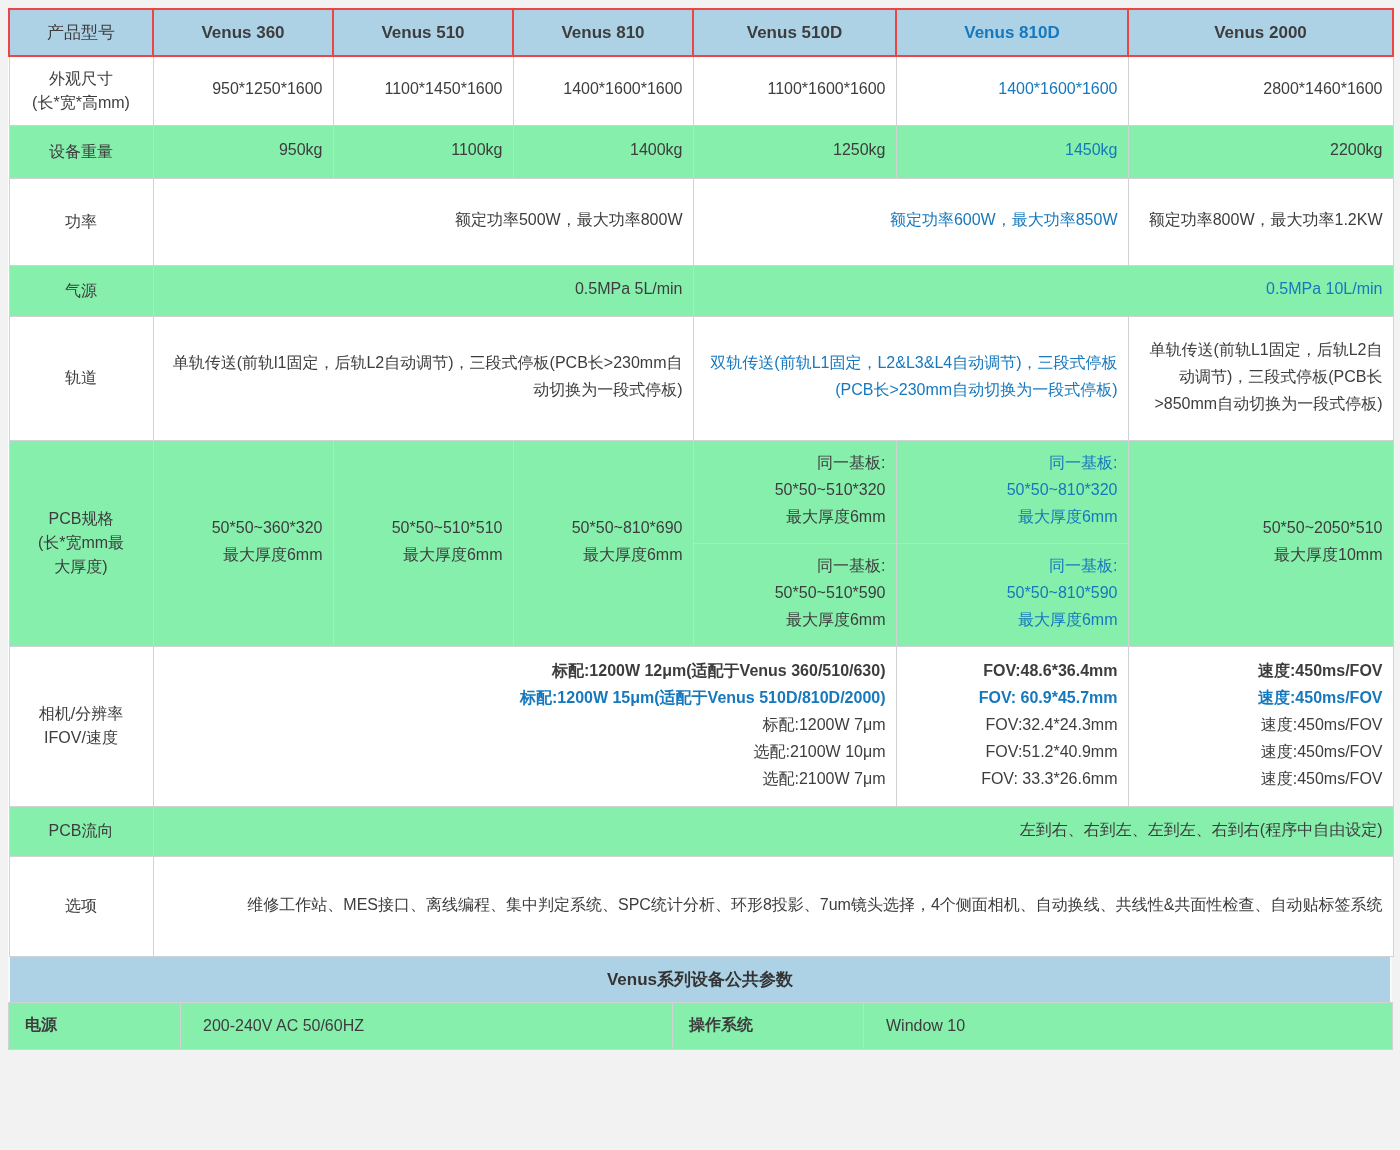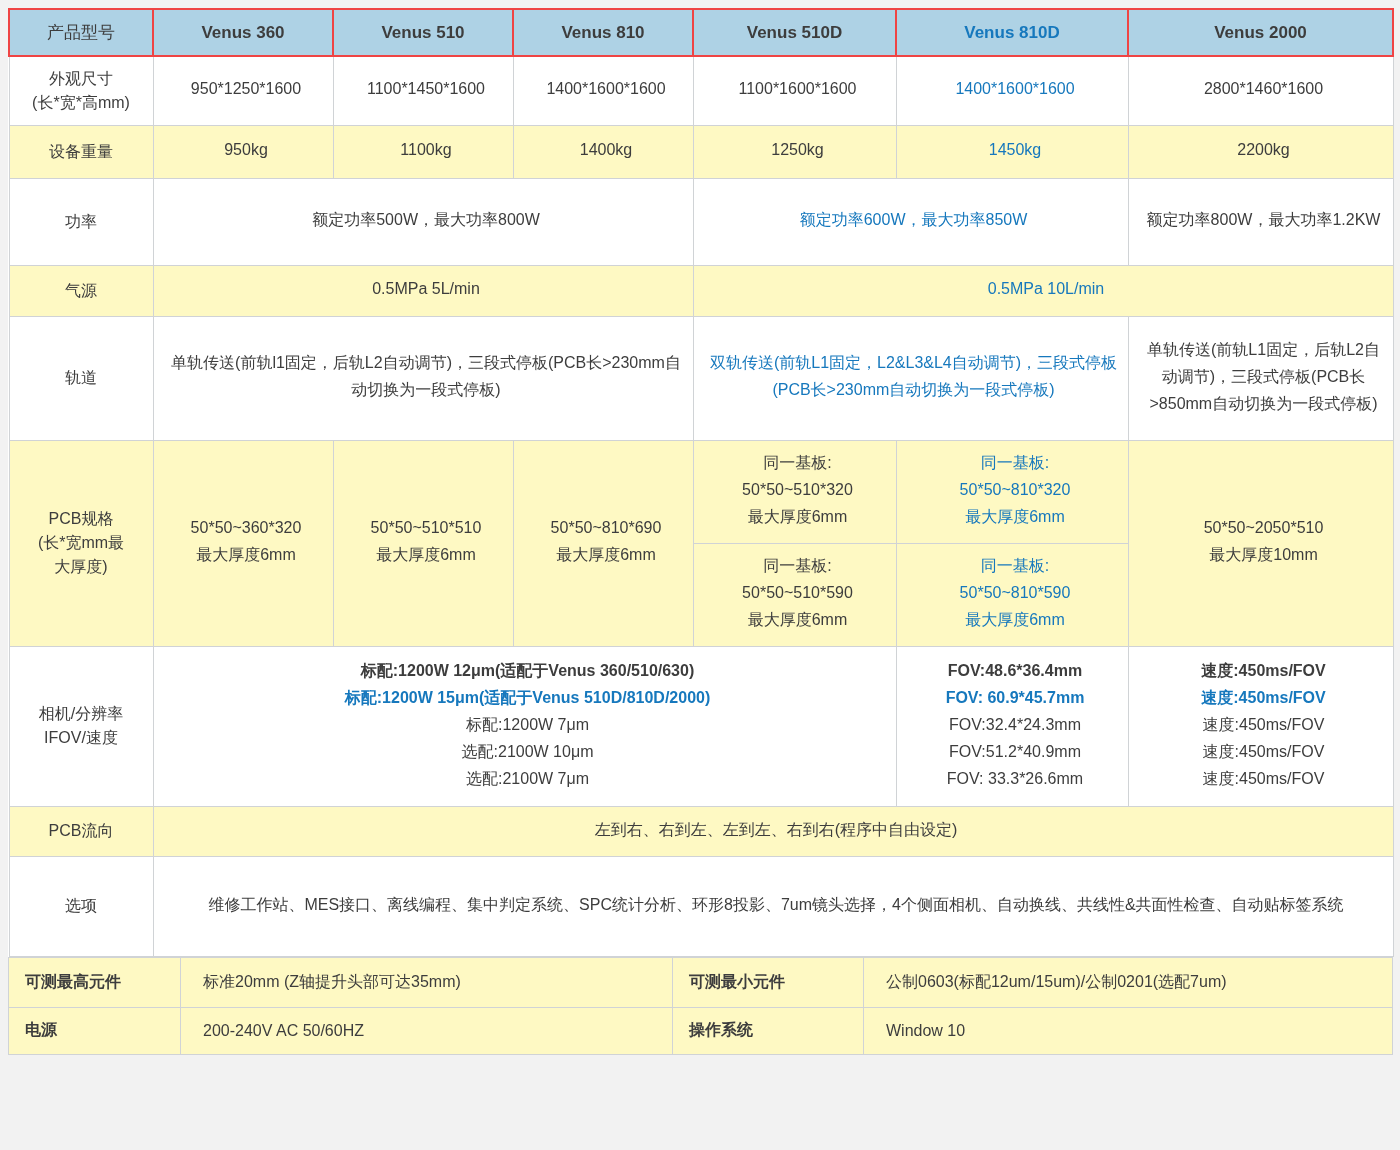--- a/index.html
+++ b/index.html
@@ -10,25 +10,25 @@
     color: #3d3d3d;
   }
   .page { padding: 8px 8px 0 8px; }
   table { border-collapse: collapse; table-layout: fixed; width: 1384px; background: #fff; }
   td, th { border: 1px solid #d0d3d6; vertical-align: middle; font-size: 16px; font-weight: 400; }
   
   tr.hdr th { background: #aed2e5; border: 2px solid #ef4444; font-weight: 700; font-size: 17px; text-align: center; height: 47px; }
   tr.hdr th.plain { font-weight: 400; }
   
   .rw td { background: #ffffff; }
-  .rb td { background: #fef9c3; }
+  .rb td { background: #86efac; }
   
   td.lbl { text-align: center; padding: 4px 6px; line-height: 24px; }
   
-  td.val { text-align: center; padding: 2px 10px 6px 16px; line-height: 27px; }
+  td.val { text-align: right; padding: 2px 10px 6px 16px; line-height: 27px; }
   .hl { color: #1678bd; }
   .b  { font-weight: 700; }
   
   .common-title {
     width: 1384px; height: 45px; background: #aed2e5;
     display: flex; align-items: center; justify-content: center;
     font-weight: 700; font-size: 17px; color: #333;
     border-left: 2px solid #f7f9fa; border-right: 2px solid #f7f9fa;
   }
   .common td.clbl { font-weight: 700; padding: 6px 8px 6px 16px; }
@@ -183,39 +183,34 @@
       <td class="val" colspan="6">左到右、右到左、左到左、右到右(程序中自由设定)</td>
     </tr>
 
     <tr class="rw" style="height:100px">
       <td class="lbl">选项</td>
       <td class="val" colspan="6">维修工作站、MES接口、离线编程、集中判定系统、SPC统计分析、环形8投影、7um镜头选择，4个侧面相机、自动换线、共线性&amp;共面性检查、自动贴标签系统</td>
     </tr>
   </tbody>
     </table>
 
+  <div class="common-title">Venus系列设备公共参数</div>
 
   <table class="common">
     <colgroup>
       <col style="width:172px">
         <col style="width:310px">
         <col style="width:182px">
       <col style="width:191px">
         <col style="width:204px">
         <col style="width:325px">
     </colgroup>
 
     <tbody>
 
-    <tr class="rb" style="height:50px">
-      <td class="clbl">可测最高元件</td>
-      <td class="cval" colspan="2">标准20mm (Z轴提升头部可达35mm)</td>
-      <td class="clbl">可测最小元件</td>
-      <td class="cval" colspan="2">公制0603(标配12um/15um)/公制0201(选配7um)</td>
-    </tr>
 
 
     <tr class="rb" style="height:47px">
       <td class="clbl">电源</td>
       <td class="cval" colspan="2">200-240V AC 50/60HZ</td>
       <td class="clbl">操作系统</td>
       <td class="cval" colspan="2">Window 10</td>
     </tr>
   </tbody>
     </table>

